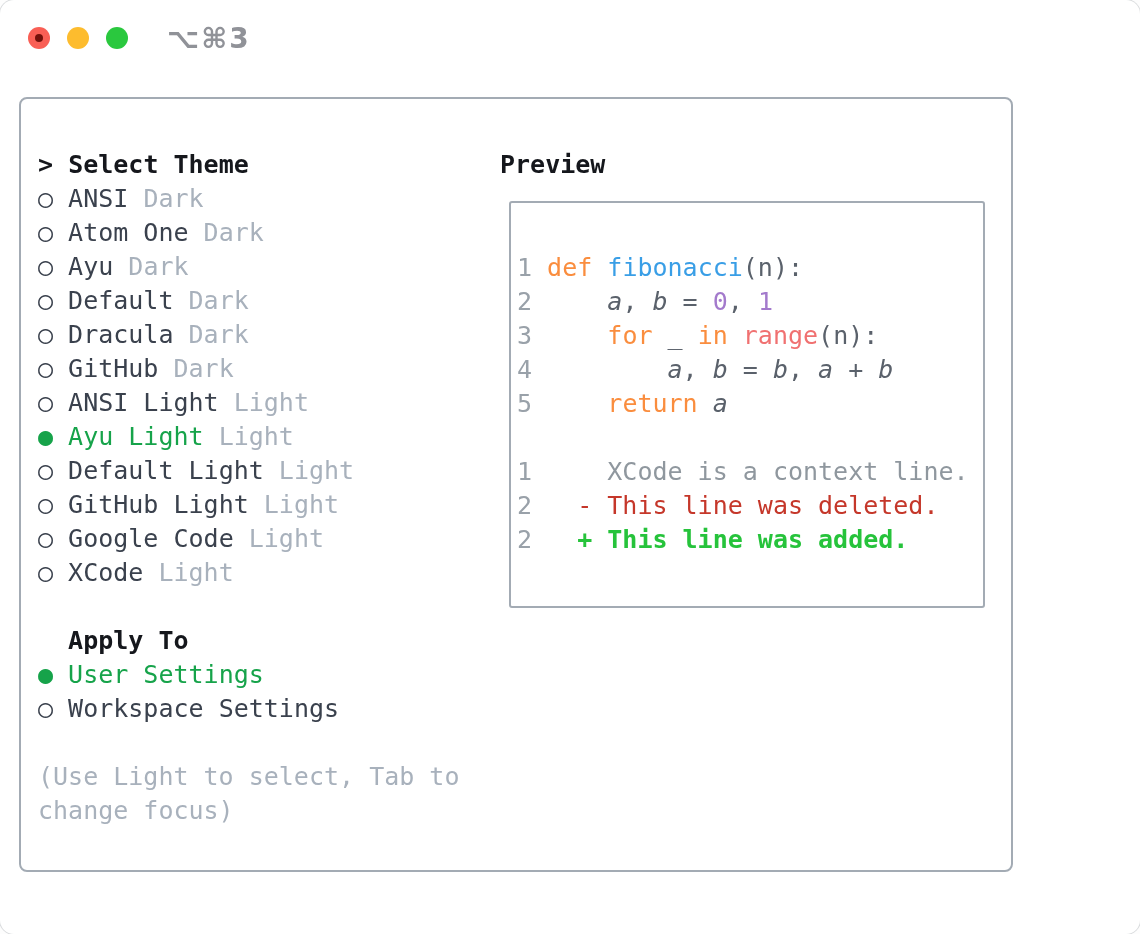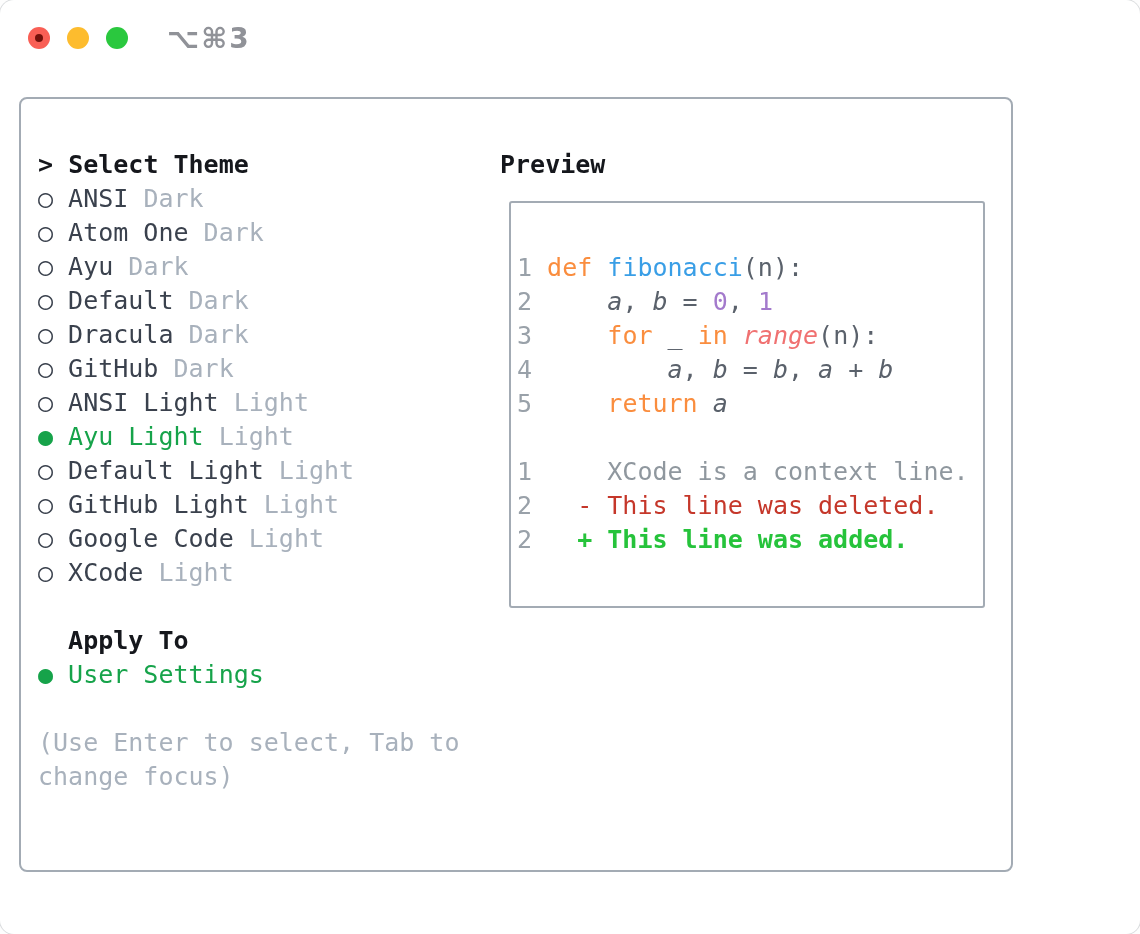--- a/index.html
+++ b/index.html
@@ -37,21 +37,21 @@
   
   .preview-title{position:absolute;left:479px;top:49px;}
   .pbox{position:absolute;left:488px;top:102px;width:476px;height:407px;
     border:2px solid var(--border_gray,#a3abb4);border-radius:3px;box-sizing:border-box;
     padding:48px 16px 0 6px;overflow:hidden;background:#fff;}
   .cl{height:34px;line-height:34px;white-space:pre;font-size:25px;}
   .ln{color:var(--line_number_gray,#99a1a9);}
   .tok-kw{color:var(--keyword_orange,#fa8d3e);}
   .tok-fn{color:var(--function_blue,#399ee6);}
   .tok-num{color:var(--number_purple,#a37acc);}
-  .tok-call{color:var(--call_coral,#f07171);font-style:italic;}
+  .tok-call{color:var(--call_coral,#f07171);}
   .tok-plain{color:var(--plain_code,#5a616b);}
   .tok-var{color:var(--plain_code,#5a616b);font-style:italic;}
   .tok-ctx{color:var(--context_gray,#8f979e);}
   .tok-del{color:var(--deleted_red,#c5372a);text-align:center;}
   .tok-add{color:var(--added_green,#26c33b);font-weight:bold;}
 </style>
 </head>
 <body>
 
 <div class="window">
@@ -97,24 +97,25 @@
 
   <div class="row theme-item"><span class="marker">○</span><span class="name"> XCode</span><span class="tag"> Light</span></div>
 </div>
 
       <div class="row"> </div>
       <div class="row indent2"><span class="hdr">Apply To</span></div>
 
       <div id="apply-list">
   <div class="row apply-option selected"><span class="marker">●</span><span class="name"> User Settings</span></div>
 
+  <div class="row apply-option"><span class="marker">○</span><span class="name"> Workspace Settings</span></div>
 </div>
 
       <div class="row"> </div>
-      <div class="row hint">(Use Enter to select, Tab to</div>
+      <div class="row hint">(Use Light to select, Tab to</div>
       <div class="row hint">change focus)</div>
     </div>
 
     <div class="row preview-title"><span class="hdr">Preview</span></div>
 
     <div class="pbox">
       <div id="code-lines">
   <div class="cl"><span class="ln">1 </span><span class="src"><span class="tok-kw">def </span><span class="tok-fn">fibonacci</span><span class="tok-plain">(n):</span></span></div>
 
   <div class="cl"><span class="ln">2 </span><span class="src"><span class="tok-plain">    </span><span class="tok-var">a</span><span class="tok-plain">, </span><span class="tok-var">b</span><span class="tok-plain"> = </span><span class="tok-num">0</span><span class="tok-plain">, </span><span class="tok-num">1</span></span></div>

